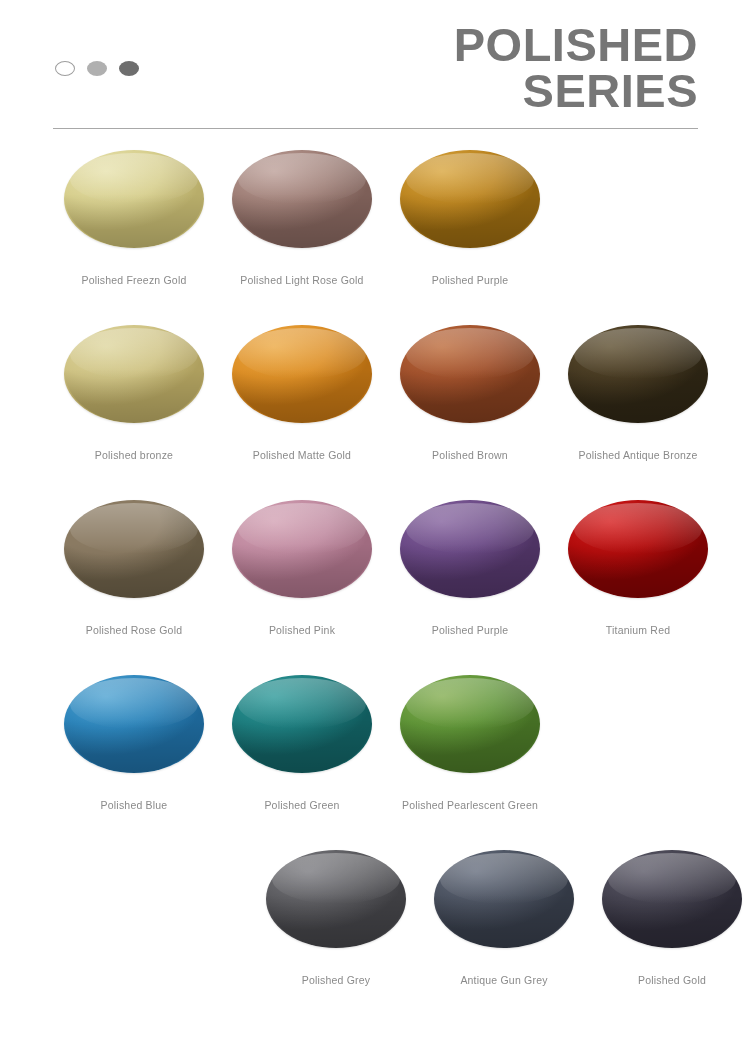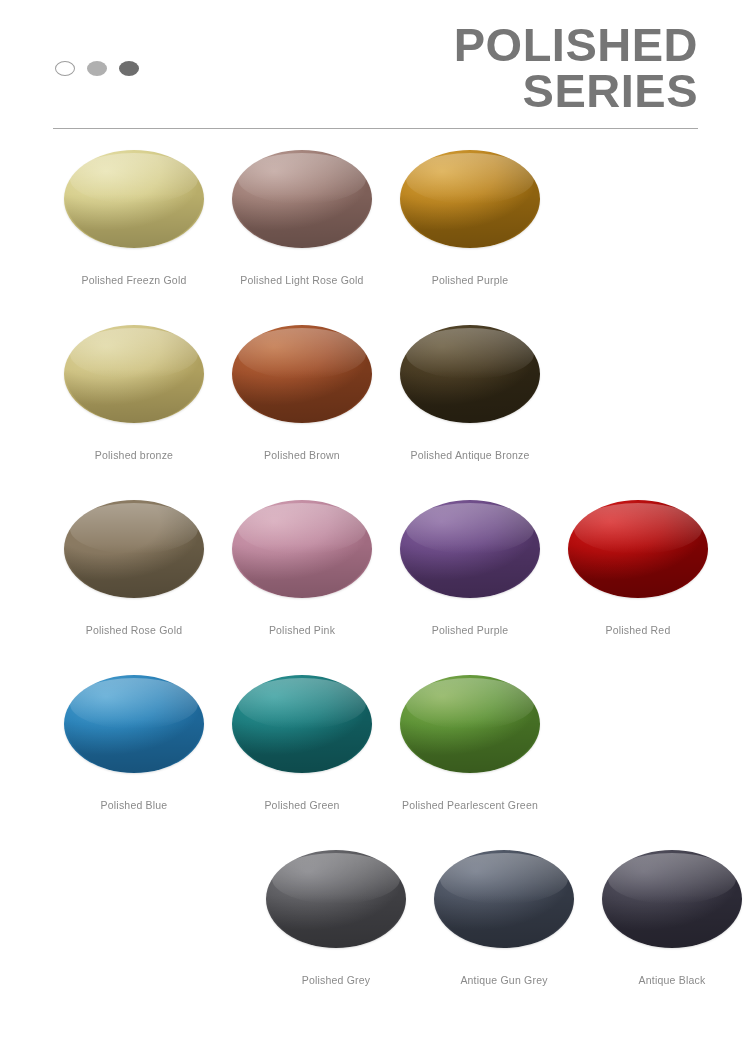--- a/index.html
+++ b/index.html
@@ -185,20 +185,24 @@
           <div class="swatch" style="background: radial-gradient(70% 60% at 30% 22%, rgb(217, 166, 63) 0%, rgb(189, 134, 33) 55%, rgb(142, 98, 15) 100%);"></div>
           <div class="label">Polished Purple</div>
         </div>
       </div>
       <div class="row">
         <div class="cell">
           <div class="swatch" style="background: radial-gradient(70% 60% at 30% 22%, rgb(222, 214, 159) 0%, rgb(207, 195, 132) 55%, rgb(174, 159, 94) 100%);"></div>
           <div class="label">Polished bronze</div>
         </div>
         <div class="cell">
+          <div class="swatch" style="background: radial-gradient(70% 60% at 30% 22%, rgb(236, 169, 68) 0%, rgb(221, 143, 38) 55%, rgb(181, 109, 18) 100%);"></div>
+          <div class="label">Polished Matte Gold</div>
+        </div>
+        <div class="cell">
           <div class="swatch" style="background: radial-gradient(70% 60% at 30% 22%, rgb(189, 108, 60) 0%, rgb(161, 81, 44) 55%, rgb(122, 58, 28) 100%);"></div>
           <div class="label">Polished Brown</div>
         </div>
         <div class="cell">
           <div class="swatch" style="background: radial-gradient(70% 60% at 30% 22%, rgb(94, 79, 48) 0%, rgb(71, 58, 34) 55%, rgb(44, 36, 19) 100%);"></div>
           <div class="label">Polished Antique Bronze</div>
         </div>
       </div>
       <div class="row">
         <div class="cell">
@@ -208,21 +212,21 @@
         <div class="cell">
           <div class="swatch" style="background: radial-gradient(70% 60% at 30% 22%, rgb(211, 162, 180) 0%, rgb(192, 138, 160) 55%, rgb(160, 107, 128) 100%);"></div>
           <div class="label">Polished Pink</div>
         </div>
         <div class="cell">
           <div class="swatch" style="background: radial-gradient(70% 60% at 30% 22%, rgb(133, 99, 158) 0%, rgb(107, 74, 134) 55%, rgb(78, 51, 99) 100%);"></div>
           <div class="label">Polished Purple</div>
         </div>
         <div class="cell">
           <div class="swatch" style="background: radial-gradient(70% 60% at 30% 22%, rgb(214, 32, 32) 0%, rgb(178, 12, 12) 55%, rgb(125, 3, 3) 100%);"></div>
-          <div class="label">Polished Red</div>
+          <div class="label">Titanium Red</div>
         </div>
       </div>
       <div class="row">
         <div class="cell">
           <div class="swatch" style="background: radial-gradient(70% 60% at 30% 22%, rgb(79, 163, 210) 0%, rgb(45, 133, 187) 55%, rgb(29, 102, 151) 100%);"></div>
           <div class="label">Polished Blue</div>
         </div>
         <div class="cell">
           <div class="swatch" style="background: radial-gradient(70% 60% at 30% 22%, rgb(47, 154, 154) 0%, rgb(29, 125, 126) 55%, rgb(17, 91, 93) 100%);"></div>
           <div class="label">Polished Green</div>
@@ -236,18 +240,18 @@
         <div class="cell">
           <div class="swatch" style="background: radial-gradient(70% 60% at 30% 22%, rgb(123, 123, 128) 0%, rgb(92, 92, 96) 55%, rgb(63, 63, 67) 100%);"></div>
           <div class="label">Polished Grey</div>
         </div>
         <div class="cell">
           <div class="swatch" style="background: radial-gradient(70% 60% at 30% 22%, rgb(102, 110, 126) 0%, rgb(75, 82, 96) 55%, rgb(51, 57, 69) 100%);"></div>
           <div class="label">Antique Gun Grey</div>
         </div>
         <div class="cell">
           <div class="swatch" style="background: radial-gradient(70% 60% at 30% 22%, rgb(92, 90, 104) 0%, rgb(68, 66, 79) 55%, rgb(44, 42, 54) 100%);"></div>
-          <div class="label">Antique Black</div>
+          <div class="label">Polished Gold</div>
         </div>
       </div>
     </div>
 
 </div>
 
 </body></html>

